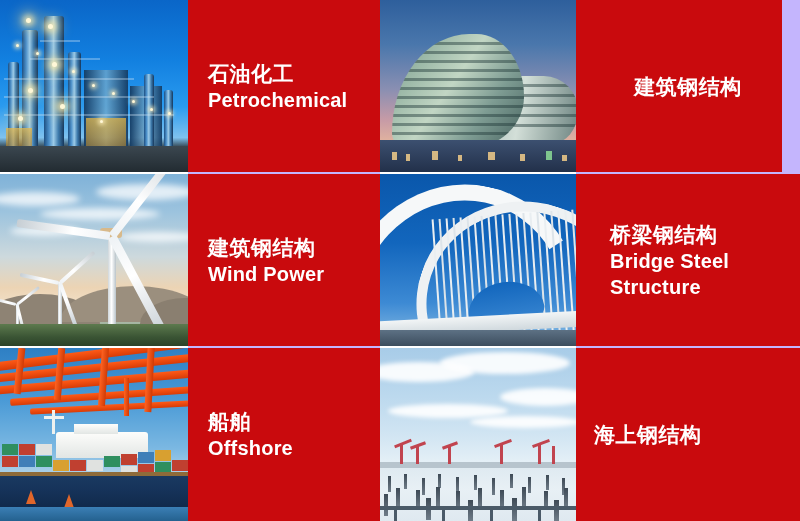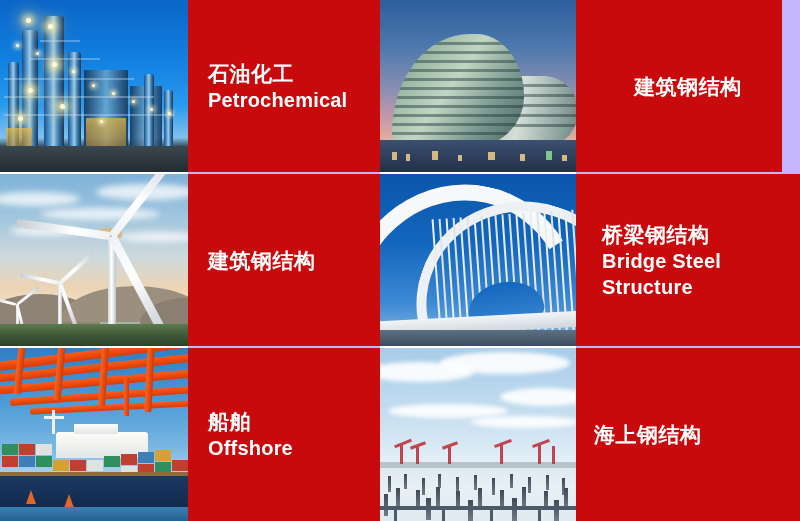--- a/index.html
+++ b/index.html
@@ -366,20 +366,21 @@
       <div class="mast" style="left:16px; top:130px; width:3px; height:42px;"></div>
       <div class="blade" style="left:17px; top:129px; width:28px; height:3px; transform: rotate(-38deg);"></div>
       <div class="blade" style="left:17px; top:129px; width:28px; height:3px; transform: rotate(76deg);"></div>
       <div class="blade" style="left:16px; top:129px; width:24px; height:3px; transform: rotate(194deg);"></div>
       <div class="treeline" style="height:22px;"></div>
     </div>
   </div>
 
   <div class="cell-txt" style="left:188px; top:174px; width:192px; height:172px; padding-left:20px;">
     <div class="cn">建筑钢结构</div>
+    <div class="en">Wind Power</div>
   </div>
 
   <div class="cell-img" style="left:380px; top:174px; width:196px; height:172px;">
     <div class="art">
       <div class="brg-sky"></div>
 
       <div class="arch" style="left:-40px; top:10px; width:210px; height:230px; border-color:#f6f8f9; border-right-color:transparent; border-bottom-color:transparent; transform: rotate(12deg);"></div>
       <div class="arch2" style="left:36px; top:28px; width:200px; height:190px; border-color:#eef1f3; border-right-color:transparent; border-bottom-color:transparent; transform: rotate(18deg);"></div>
 
       <div class="lattice" style="left:54px; top:40px; width:150px; height:132px; transform: rotate(-4deg);">
@@ -406,21 +407,21 @@
         <div style="position:absolute; left:142px; top:0; width:2px; height:100%; background:#dde4e9;"></div>
       </div>
 
       <div class="brg-hole" style="left:88px; top:108px; width:76px; height:48px; transform: rotate(-8deg);"></div>
 
       <div style="position:absolute; left:-10px; bottom:14px; width:220px; height:16px; background:linear-gradient(to bottom,#f2f5f6,#cfd8dd); transform: rotate(-3deg);"></div>
       <div style="position:absolute; left:0; bottom:0; width:100%; height:16px; background:linear-gradient(to bottom,#5d7184,#3c4d5e);"></div>
     </div>
   </div>
 
-  <div class="cell-txt" style="left:576px; top:174px; width:224px; height:172px; padding-left:26px;">
+  <div class="cell-txt" style="left:576px; top:174px; width:224px; height:172px; padding-left:34px;">
     <div class="cn">桥梁钢结构</div>
     <div class="en wrap">Bridge Steel Structure</div>
   </div>
 
   <div class="cell-img" style="left:0px; top:348px; width:188px; height:173px;">
     <div class="art">
       <div class="ship-sky"></div>
 
       <div class="gantry-bar" style="left:-10px; top:2px;  width:210px; height:9px; transform: rotate(-7deg);"></div>
       <div class="gantry-bar" style="left:-10px; top:16px; width:210px; height:8px; transform: rotate(-6deg);"></div>

